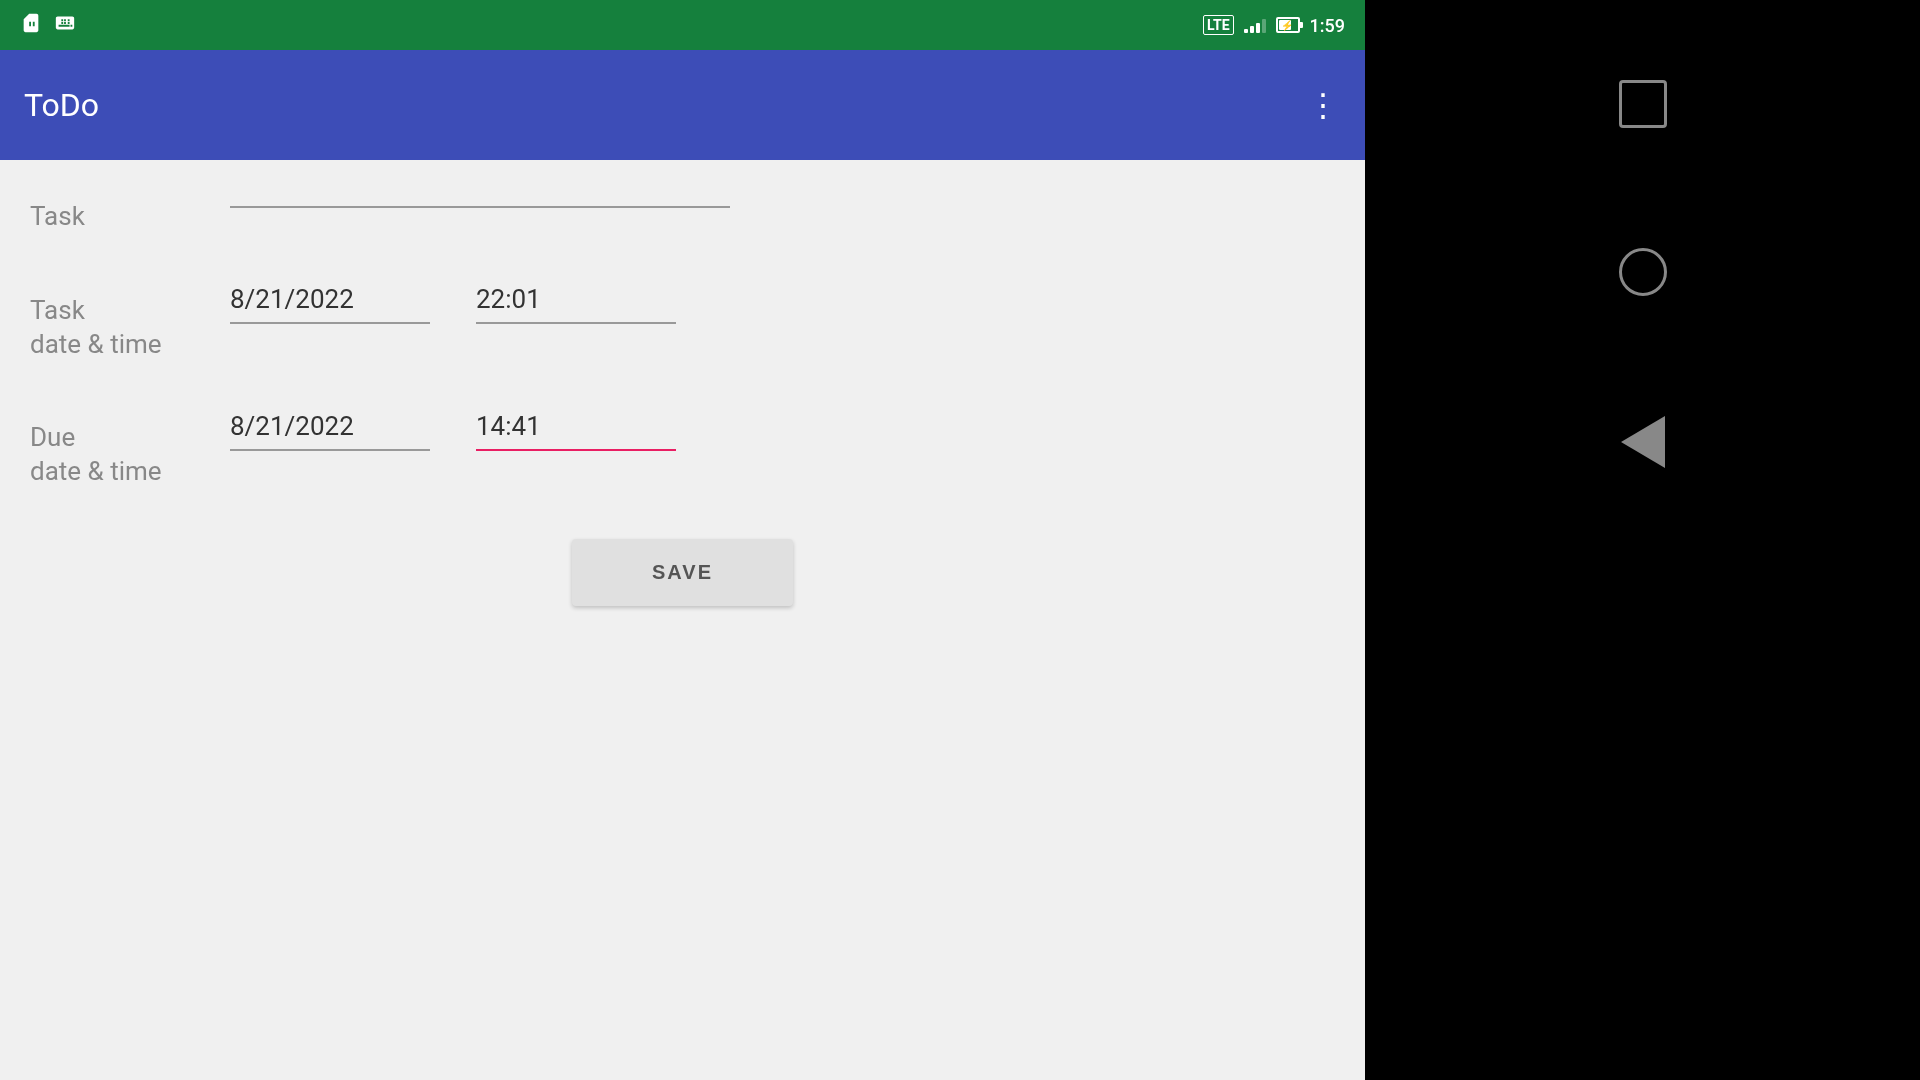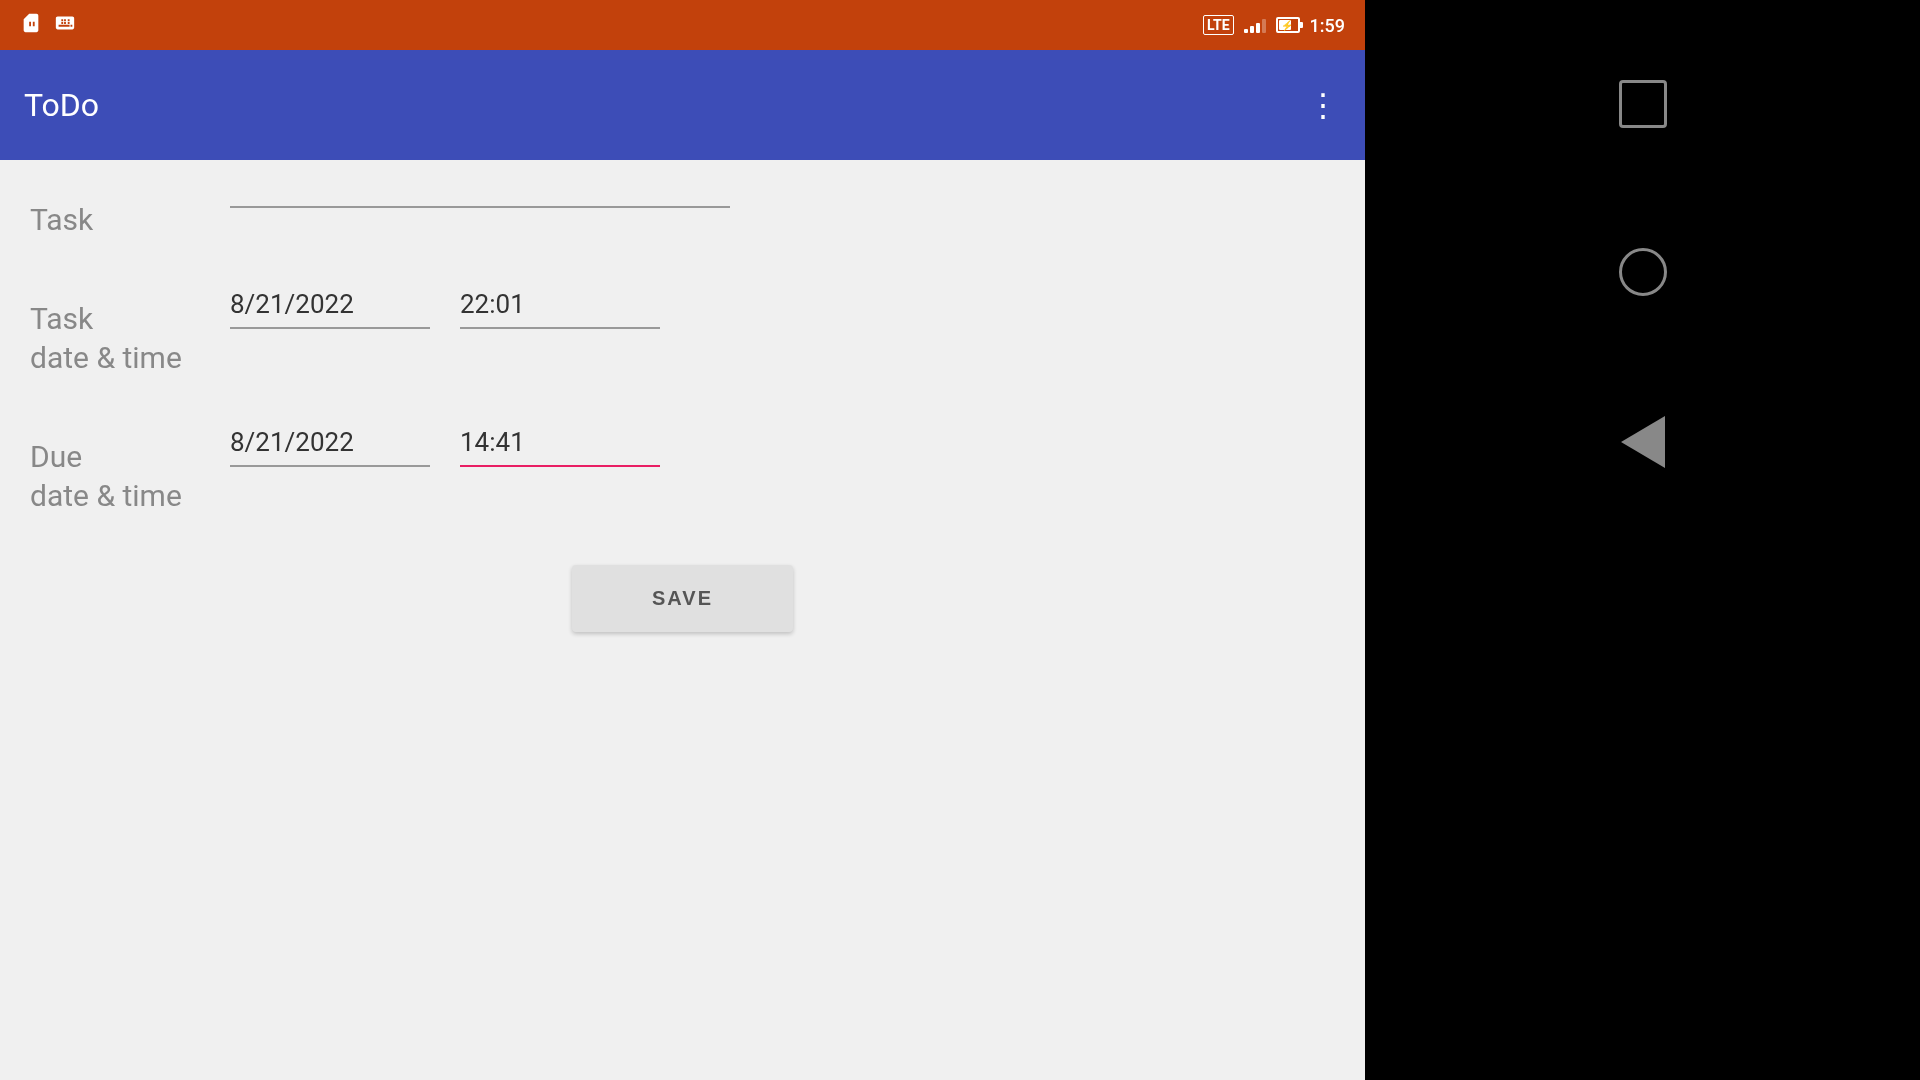--- a/index.html
+++ b/index.html
@@ -24,21 +24,21 @@
       background: #f5f5f5;
       display: flex;
       flex-direction: column;
       position: relative;
     }
 
     
     .status-bar {
       width: 100%;
       height: 50px;
-      background: #c2410c;
+      background: #15803d;
       display: flex;
       align-items: center;
       justify-content: space-between;
       padding: 0 20px;
     }
 
     .status-bar-left {
       display: flex;
       align-items: center;
       gap: 12px;
@@ -148,29 +148,29 @@
     .form-row {
       display: flex;
       align-items: flex-start;
       margin-bottom: 50px;
     }
 
     .form-label {
       width: 200px;
       min-width: 200px;
       color: #888;
-      font-size: 30px;
+      font-size: 26px;
       line-height: 1.3;
       padding-top: 10px;
     }
 
     .form-fields {
       display: flex;
       flex: 1;
-      gap: 30px;
+      gap: 46px;
       align-items: flex-end;
     }
 
     .field-wrapper {
       display: flex;
       flex-direction: column;
       position: relative;
     }
 
     .field-value {

